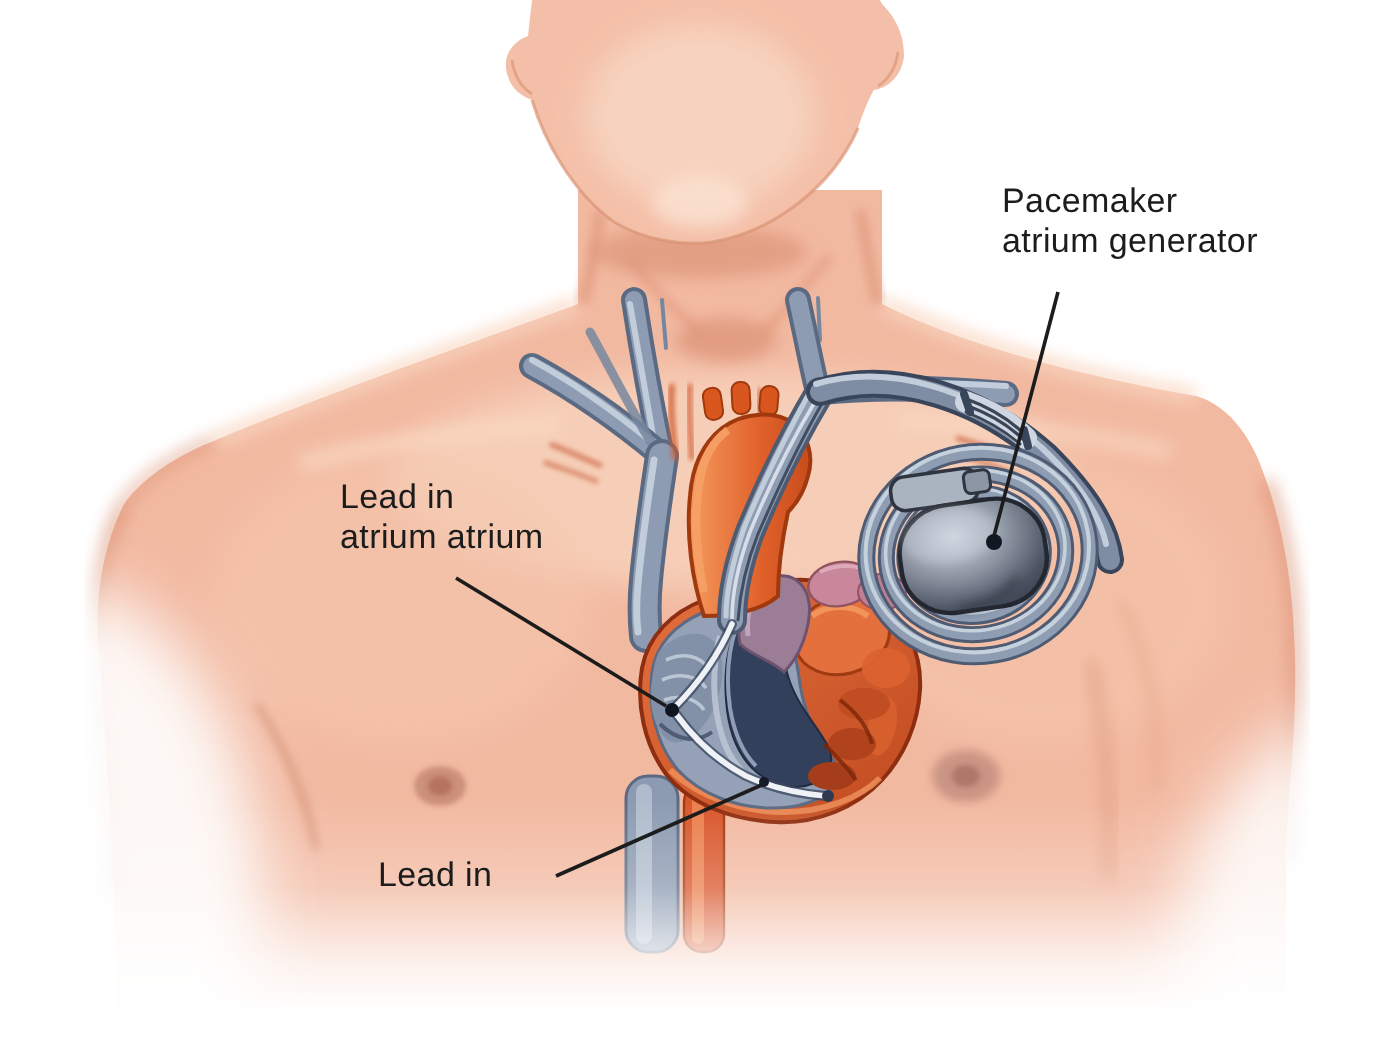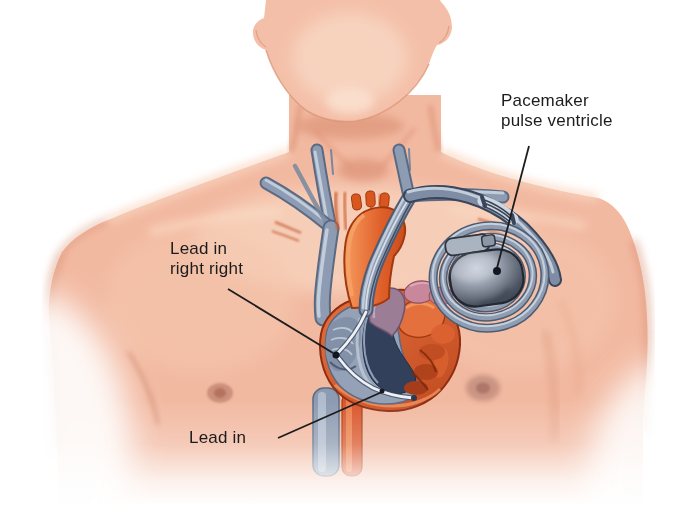--- a/index.html
+++ b/index.html
@@ -315,22 +315,22 @@
     <circle cx="497" cy="271" r="4" fill="#111822" stroke="none"></circle>
     <line x1="228" y1="289" x2="333" y2="353"></line>
     <circle cx="336" cy="355" r="3.5" fill="#10161f" stroke="none"></circle>
     <line x1="278" y1="438" x2="382" y2="392"></line>
     <circle cx="382" cy="391" r="2.5" fill="#141b26" stroke="none"></circle>
   </g>
 </svg>
 
 <div class="diagram-label" style="left:501px;top:91px;">
   <span>Pacemaker</span>
-  <span>pulse ventricle</span>
+  <span>atrium generator</span>
 </div>
 <div class="diagram-label" style="left:170px;top:239px;">
   <span>Lead in</span>
-  <span>right right</span>
+  <span>atrium atrium</span>
 </div>
 <div class="diagram-label" style="left:189px;top:428px;">
   <span>Lead in</span>
 </div>
 </div>
 
 </body></html>

